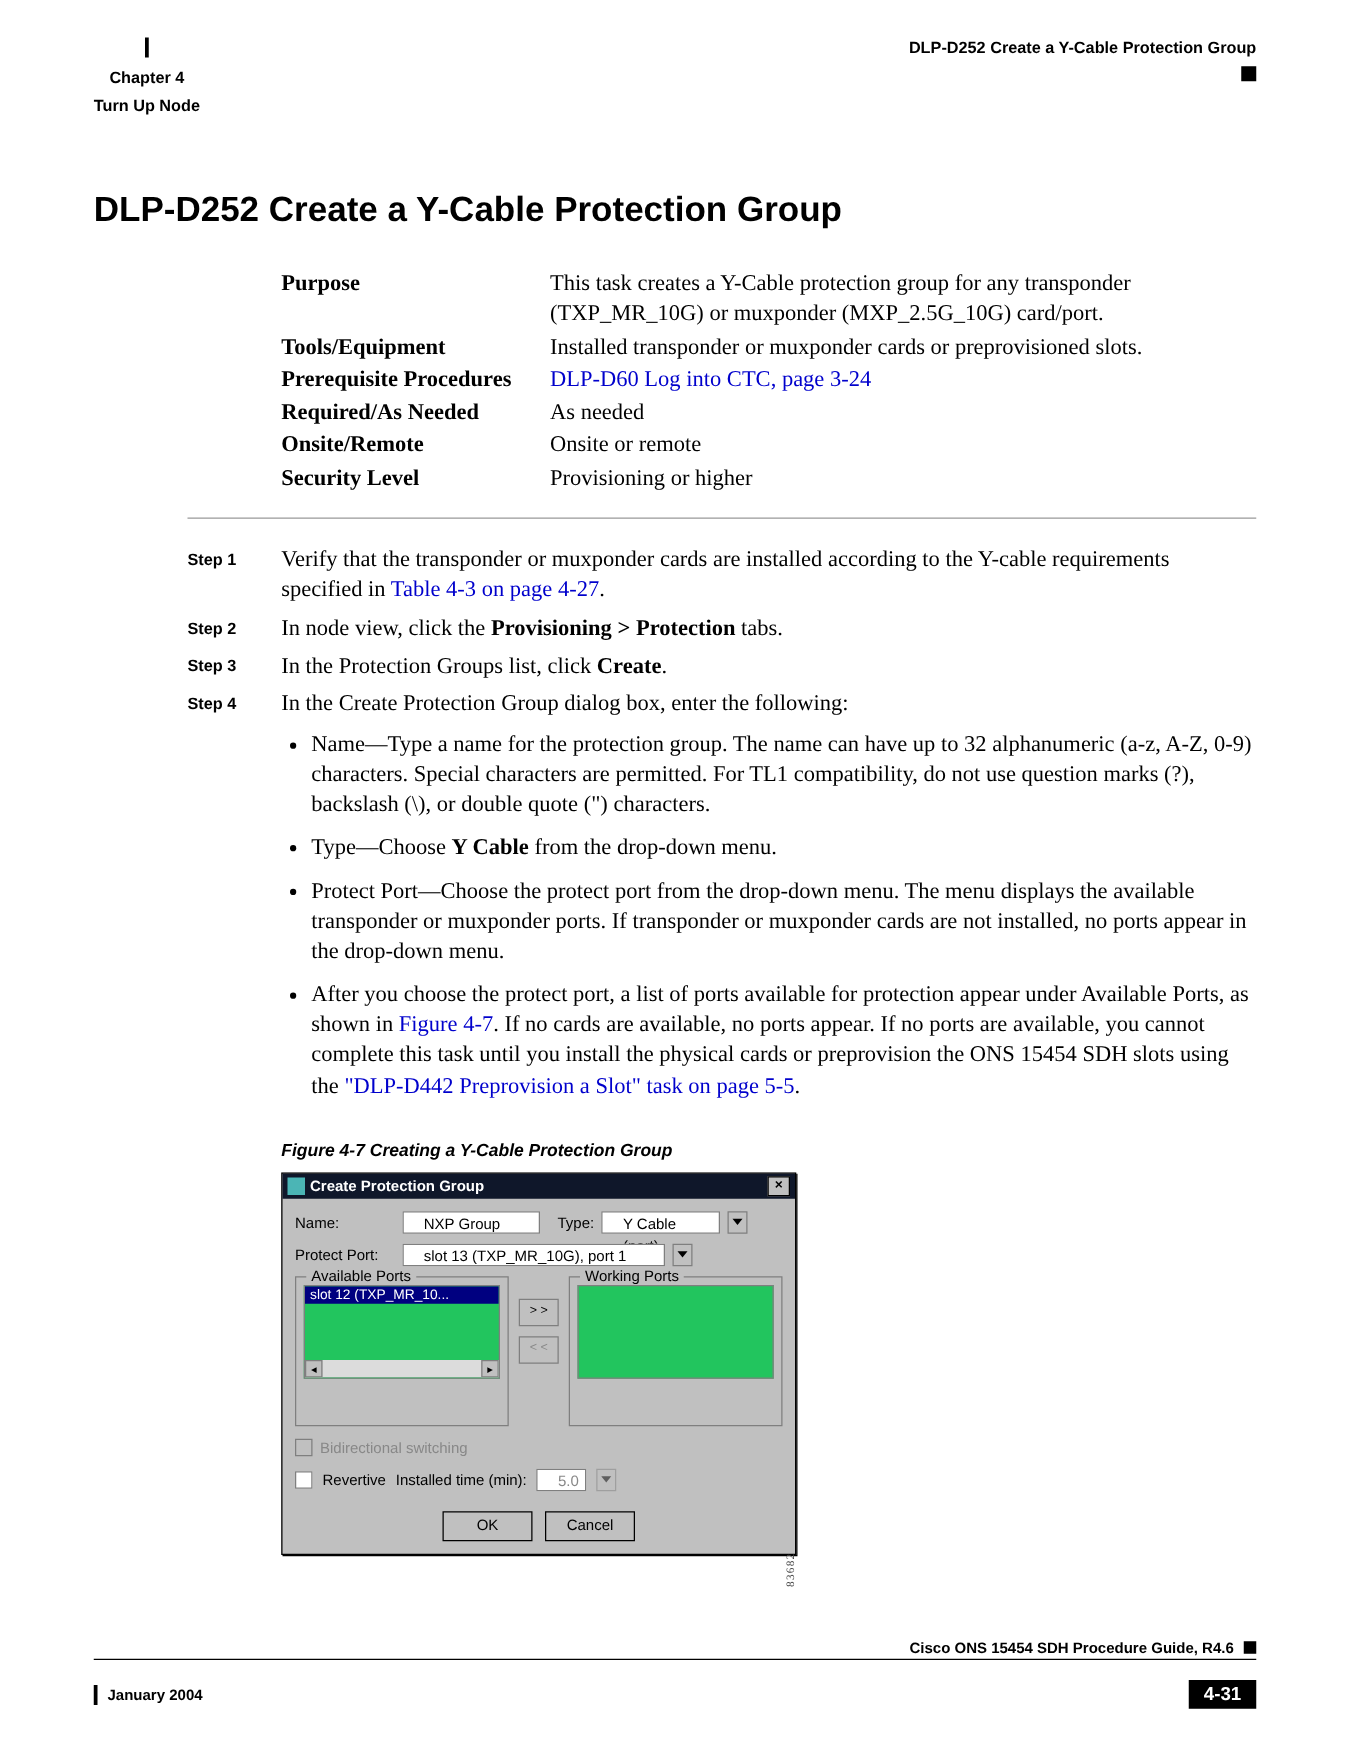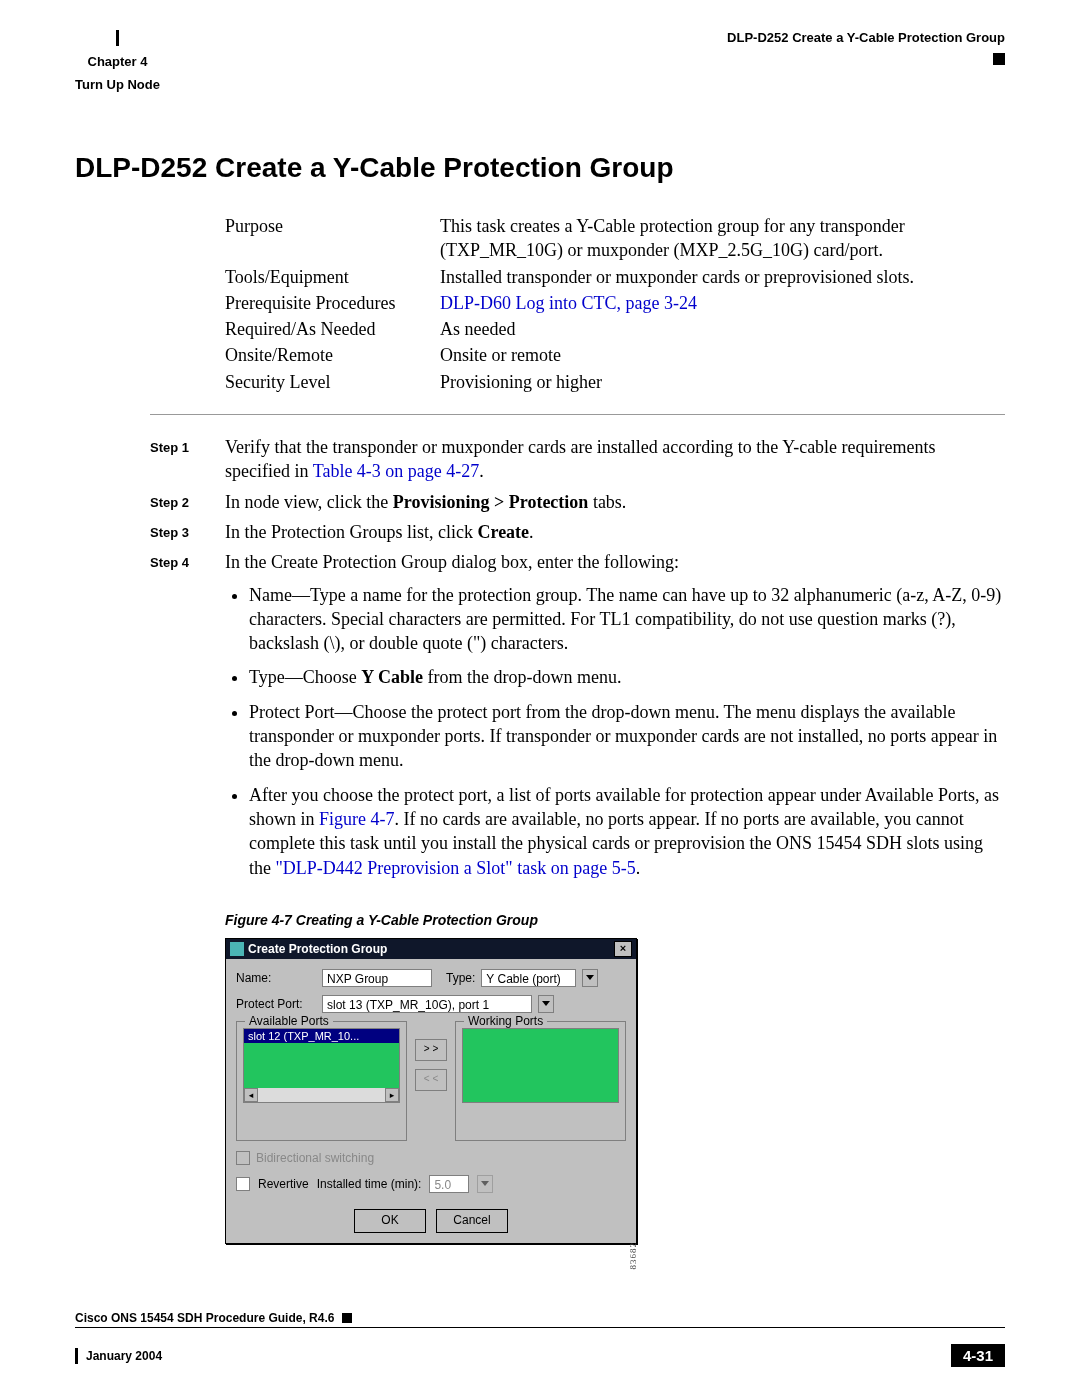--- a/index.html
+++ b/index.html
@@ -58,21 +58,21 @@
     margin-left: 150px;
     margin-bottom: 10px;
   }
   .info-row {
     display: flex;
     font-size: 18px;
     line-height: 1.35;
     margin-bottom: 2px;
   }
   .info-label {
-    font-weight: normal;
+    font-weight: bold;
     width: 215px;
     flex-shrink: 0;
   }
   .info-value {
     flex: 1;
   }
   .link {
     color: #0000cc;
   }
   hr.sep {
@@ -168,21 +168,21 @@
     gap: 6px;
   }
   .dlg-label {
     width: 80px;
     flex-shrink: 0;
   }
   .dlg-input {
     background: #fff;
     border: 1px solid #7f7f7f;
     height: 18px;
-    padding: 0 4px;
+    padding: 0 16px;
     line-height: 18px;
     box-sizing: border-box;
   }
   .dlg-input.name { width: 110px; }
   .dlg-input.type { width: 95px; }
   .dlg-input.protect { width: 210px; }
   .dd-arrow {
     width: 16px;
     height: 18px;
     background: #c0c0c0;
@@ -318,20 +318,21 @@
   .figure-wrap { position: relative; display: inline-block; }
 
   .footer {
     position: absolute;
     bottom: 30px;
     left: 75px;
     right: 75px;
   }
   .footer-top {
     display: flex;
+    justify-content: flex-end;
     align-items: center;
     gap: 8px;
     font-family: Arial, Helvetica, sans-serif;
     font-size: 12px;
     font-weight: bold;
   }
   .footer-top .sq {
     width: 10px;
     height: 10px;
     background: #000;

